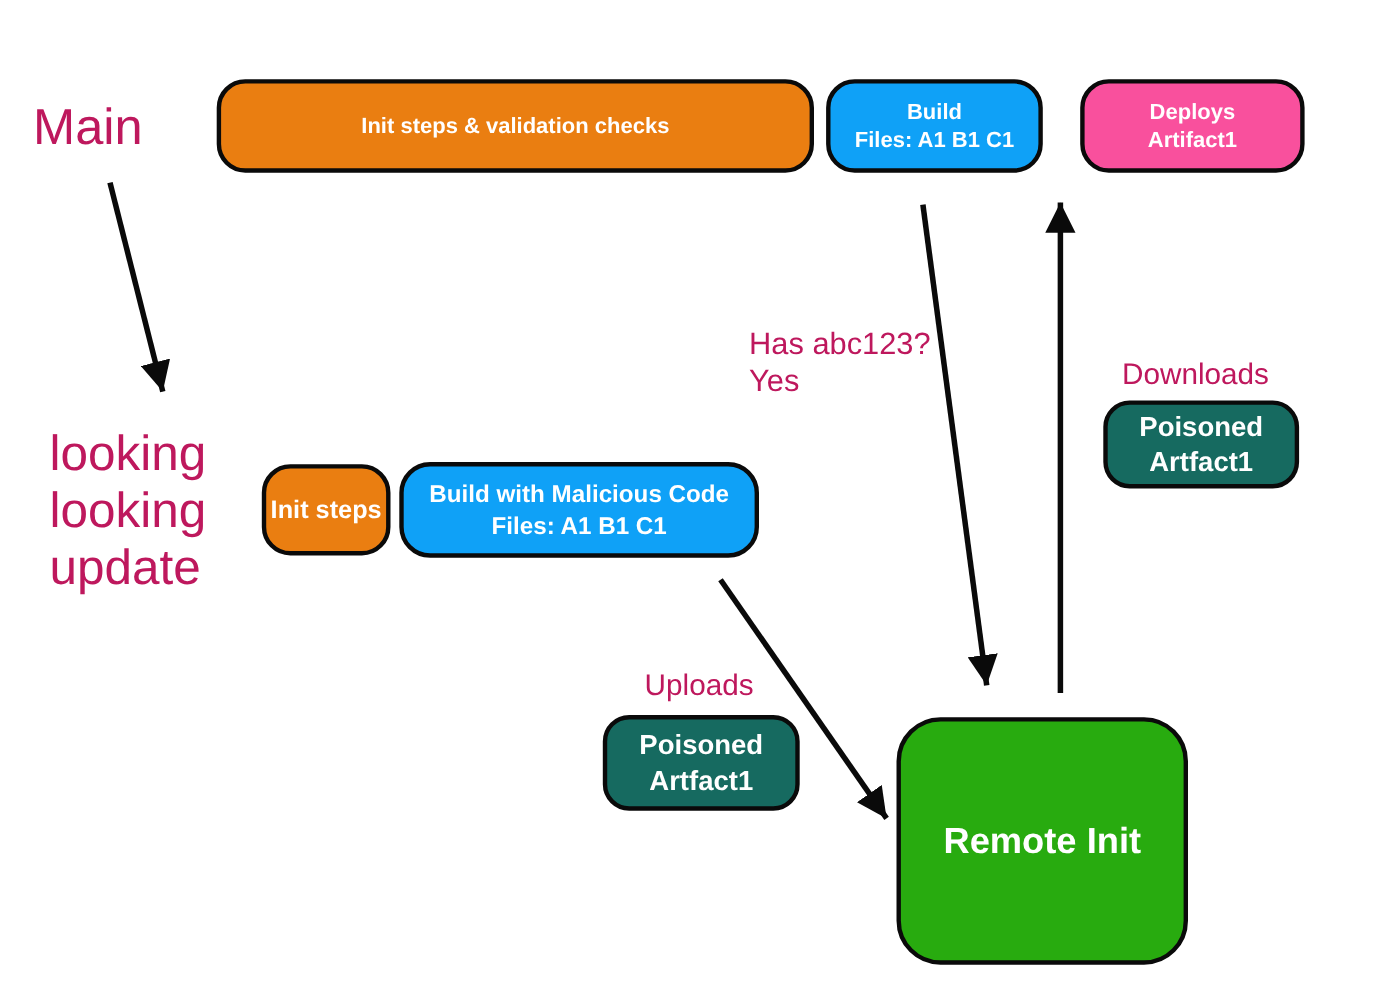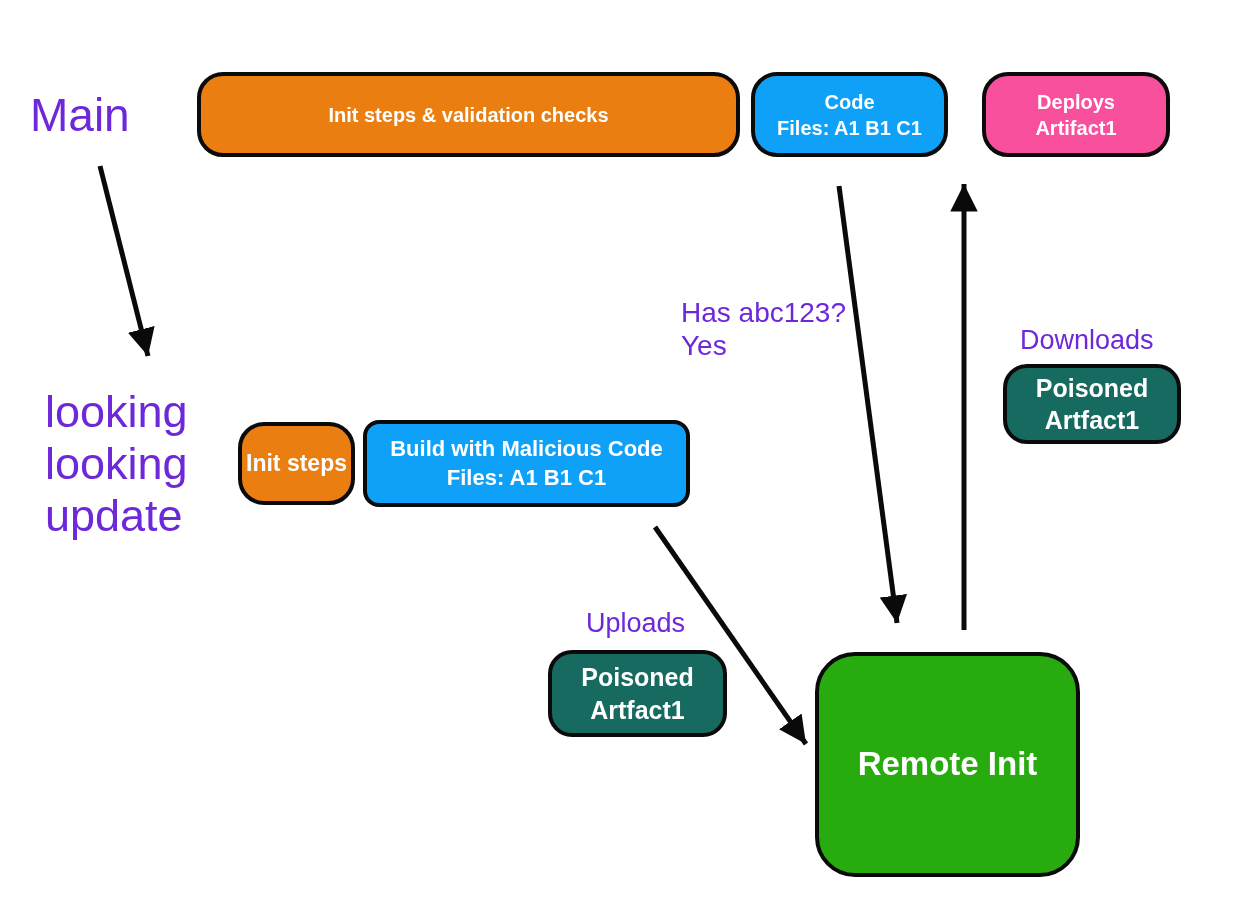--- a/index.html
+++ b/index.html
@@ -5,21 +5,21 @@
   html,body{margin:0;padding:0;}
   body{background:#ffffff;font-family:"Liberation Sans",sans-serif;}
   #canvas{position:relative;width:1250px;height:908px;background:var(--background,#ffffff);overflow:hidden;}
   .box{
     position:absolute;box-sizing:border-box;
     border:4px solid var(--border,#0a0a0a);
     display:flex;flex-direction:column;align-items:center;justify-content:center;
     color:#ffffff;font-weight:bold;text-align:center;line-height:1.3;
   }
   .box span{display:block;}
-  .label{position:absolute;color:#6d28d9;white-space:nowrap;}
+  .label{position:absolute;color:#be185d;white-space:nowrap;}
   .arrows{position:absolute;left:0;top:0;pointer-events:none;}
 </style>
 </head>
 <body>
 
 <div id="canvas">
 
   <svg class="arrows" width="1250" height="908" viewBox="0 0 1250 908">
     <defs>
       <marker id="ah" viewBox="0 0 6 6" markerWidth="5.5" markerHeight="5.5" refX="6" refY="3" orient="auto" markerUnits="strokeWidth">
@@ -47,34 +47,34 @@
 
   <div class="label" style="left:1020px;top:325px;font-size:27px;">Downloads</div>
 
   <div class="label" style="left:586px;top:608px;font-size:27px;">Uploads</div>
 
   <div class="box" style="left:197px;top:72px;width:543px;height:85px;border-radius:26px;background:var(--orange);font-size:20px;">
     <span>Init steps &amp; validation checks</span>
   </div>
 
   <div class="box" style="left:751px;top:72px;width:197px;height:85px;border-radius:26px;background:var(--blue);font-size:20px;">
-    <span>Code</span>
+    <span>Build</span>
     <span>Files: A1 B1 C1</span>
   </div>
 
-  <div class="box" style="left:982px;top:72px;width:188px;height:85px;border-radius:26px;background:var(--pink);font-size:20px;">
+  <div class="box" style="left:982px;top:72px;width:204px;height:85px;border-radius:26px;background:var(--pink);font-size:20px;">
     <span>Deploys</span>
     <span>Artifact1</span>
   </div>
 
   <div class="box" style="left:238px;top:422px;width:117px;height:83px;border-radius:26px;background:var(--orange);font-size:23px;">
     <span>Init steps</span>
   </div>
 
-  <div class="box" style="left:363px;top:420px;width:327px;height:87px;border-radius:16px;background:var(--blue);font-size:22px;">
+  <div class="box" style="left:363px;top:420px;width:327px;height:87px;border-radius:28px;background:var(--blue);font-size:22px;">
     <span>Build with Malicious Code</span>
     <span>Files: A1 B1 C1</span>
   </div>
 
   <div class="box" style="left:1003px;top:364px;width:178px;height:80px;border-radius:24px;background:var(--teal);font-size:25px;">
     <span>Poisoned</span>
     <span>Artfact1</span>
   </div>
 
   <div class="box" style="left:548px;top:650px;width:179px;height:87px;border-radius:24px;background:var(--teal);font-size:25px;">

